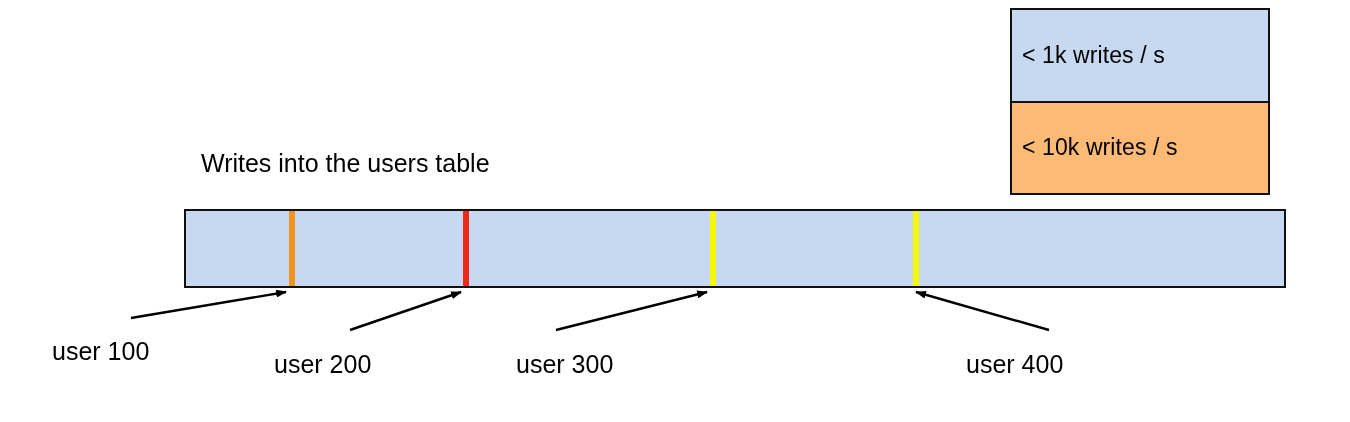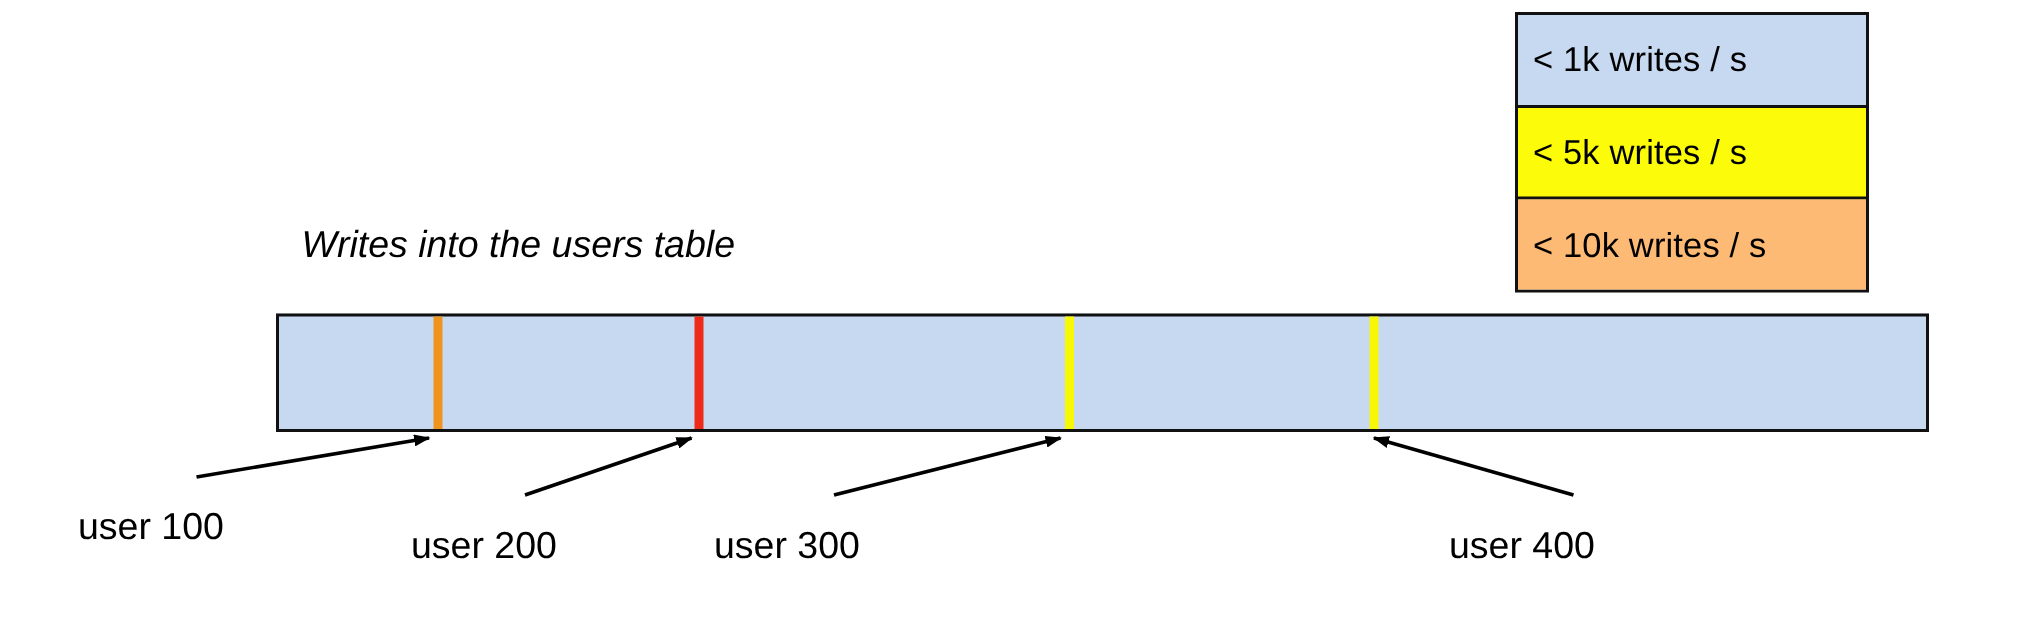--- a/index.html
+++ b/index.html
@@ -14,21 +14,21 @@
     overflow: hidden;
     font-family: "Liberation Sans", sans-serif;
     color: #000000;
   }
 
   
   #legend {
     position: absolute;
     left: 1010px;
     top: 8px;
-    width: 236px;
+    width: 260px;
     height: 187px;
     border: 2px solid #111111;
     box-sizing: border-box;
     display: flex;
     flex-direction: column;
   }
   .legend-row {
     flex: 1 1 0;
     display: flex;
     align-items: center;
@@ -45,21 +45,20 @@
   }
 
   
   #chart-title {
     position: absolute;
     left: 201px;
     top: 151px;
     font-size: 25px;
     line-height: 1;
     white-space: nowrap;
-    font-style: italic;
   }
 
   
   #table-bar {
     position: absolute;
     left: 184px;
     top: 209px;
     width: 1102px;
     height: 79px;
     border: 2px solid #111111;
@@ -91,23 +90,20 @@
     pointer-events: none;
   }
 </style>
 </head>
 <body>
 
 <div id="legend">
   <div class="legend-row" style="background:#c6d9f1;">
     <span class="legend-label">&lt; 1k writes / s</span>
   </div>
-  <div class="legend-row" style="background:#fbfb0a;">
-    <span class="legend-label">&lt; 5k writes / s</span>
-  </div>
   <div class="legend-row" style="background:#fdba74;">
     <span class="legend-label">&lt; 10k writes / s</span>
   </div>
 </div>
 
 <div id="chart-title">Writes into the users table</div>
 
 <div id="table-bar">
   <div class="range-marker" style="left:103px;  background:#ef951f;"></div>
   <div class="range-marker" style="left:277px;  background:#ee2a1a;"></div>
@@ -122,14 +118,14 @@
     </marker>
   </defs>
   <line x1="131" y1="318" x2="286" y2="292" stroke="#000000" stroke-width="2.4" marker-end="url(#arrowhead)"></line>
   <line x1="350" y1="330" x2="461" y2="292" stroke="#000000" stroke-width="2.4" marker-end="url(#arrowhead)"></line>
   <line x1="556" y1="330" x2="707" y2="292" stroke="#000000" stroke-width="2.4" marker-end="url(#arrowhead)"></line>
   <line x1="1049" y1="330" x2="916" y2="292" stroke="#000000" stroke-width="2.4" marker-end="url(#arrowhead)"></line>
 </svg>
 
 <div class="user-label" style="left:52px;  top:339px;">user 100</div>
 <div class="user-label" style="left:274px; top:352px;">user 200</div>
-<div class="user-label" style="left:476px; top:352px;">user 300</div>
+<div class="user-label" style="left:516px; top:352px;">user 300</div>
 <div class="user-label" style="left:966px; top:352px;">user 400</div>
 
 </body></html>

